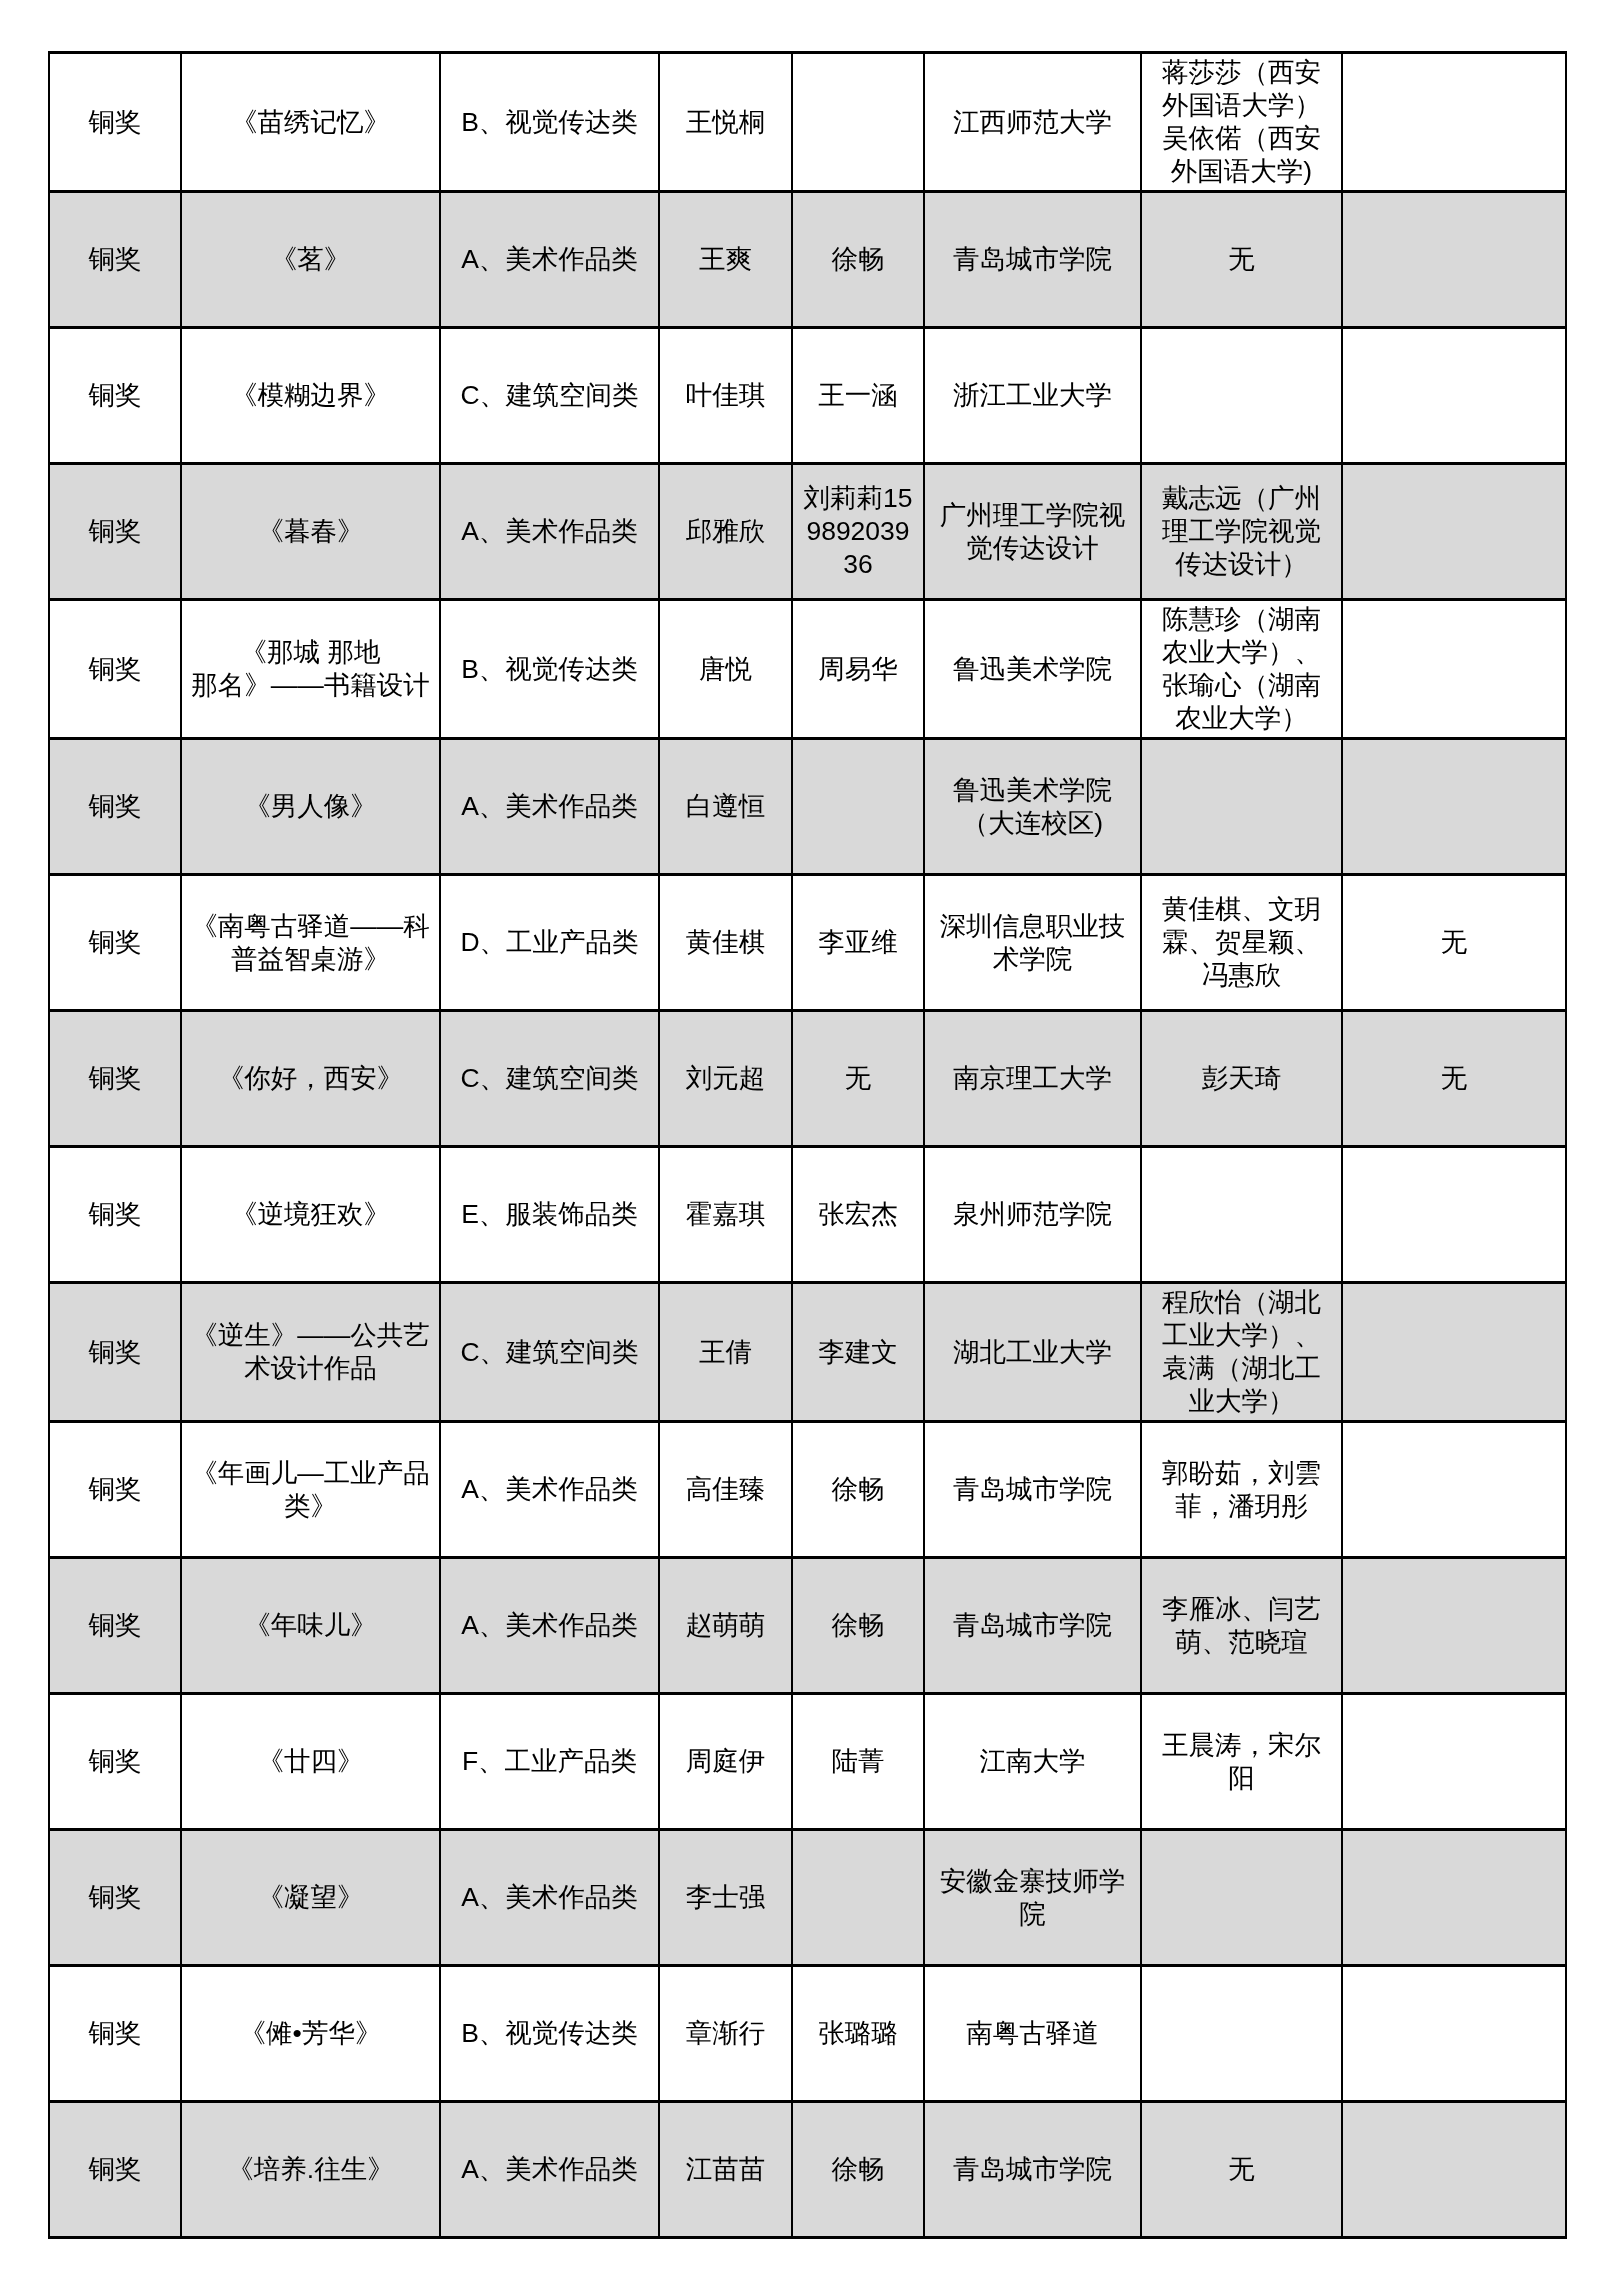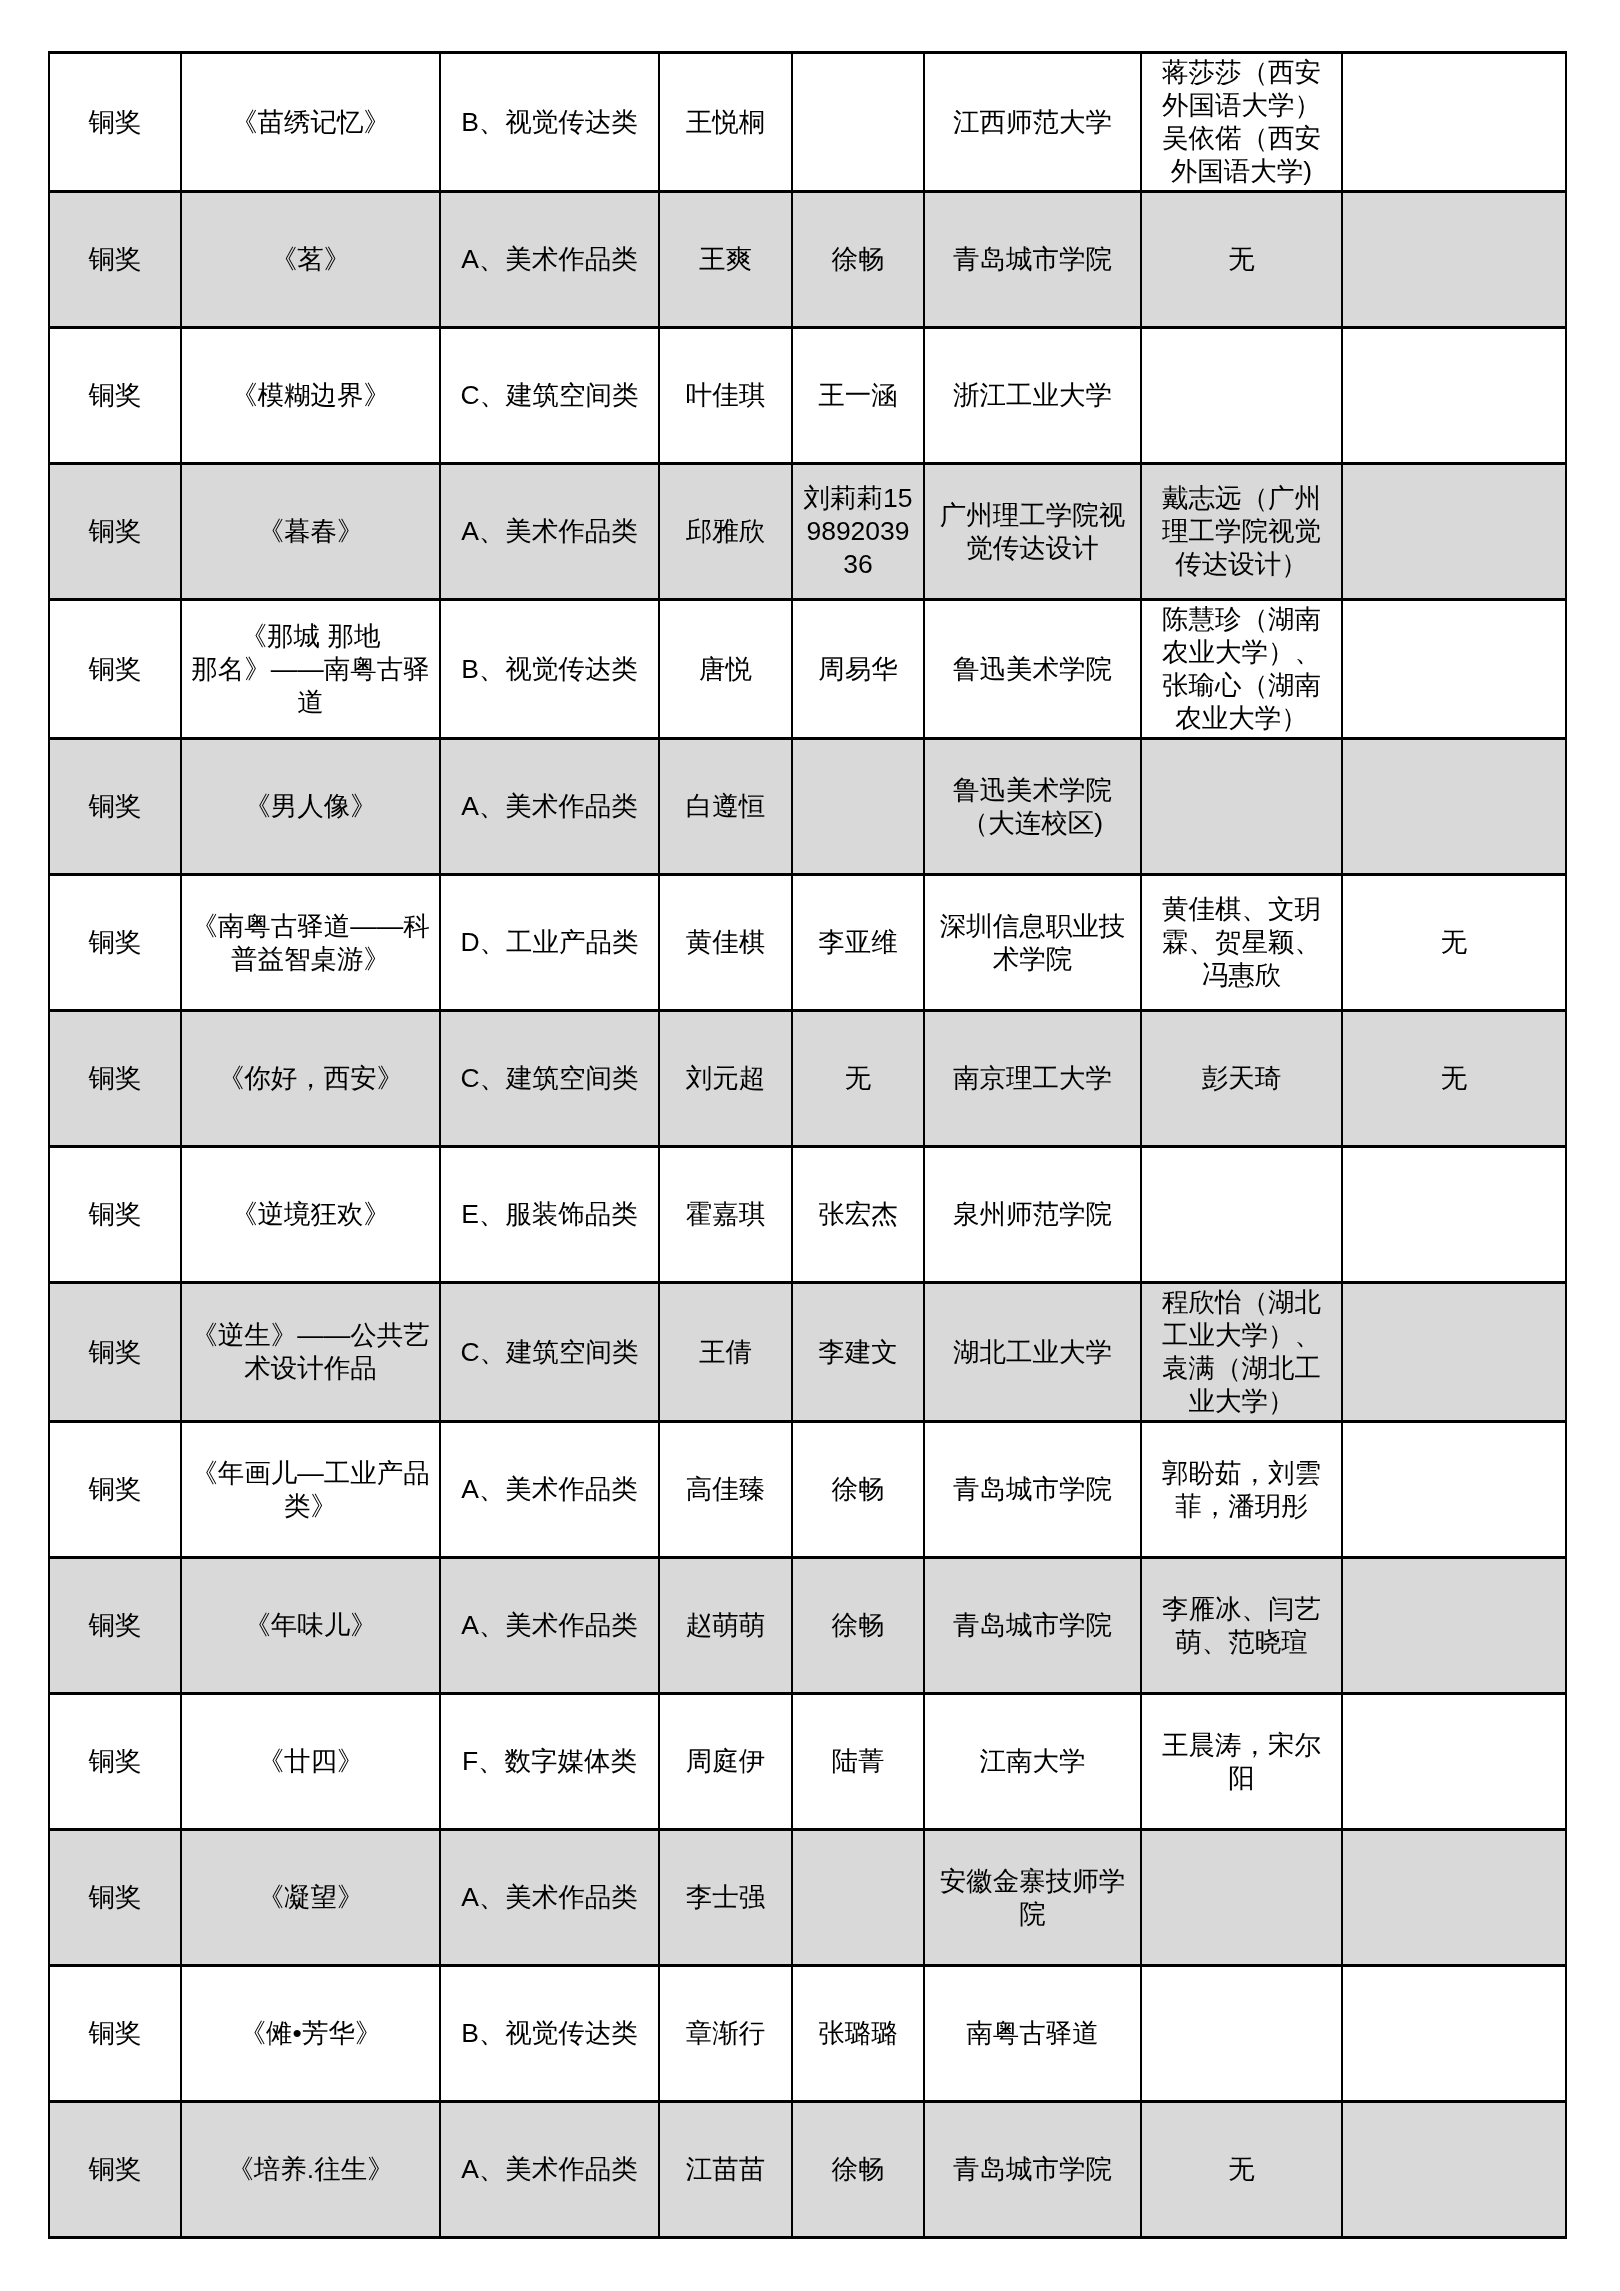--- a/index.html
+++ b/index.html
@@ -99,21 +99,21 @@
     <td>A、美术作品类</td>
     <td>邱雅欣</td>
     <td>刘莉莉15989203936</td>
     <td>广州理工学院视觉传达设计</td>
     <td>戴志远（广州理工学院视觉传达设计）</td>
     <td></td>
   </tr>
         <tr>
     <td>铜奖</td>
     <td>《那城 那地
-那名》——南粤古驿道</td>
+那名》——书籍设计</td>
     <td>B、视觉传达类</td>
     <td>唐悦</td>
     <td>周易华</td>
     <td>鲁迅美术学院</td>
     <td>陈慧珍（湖南农业大学）、张瑜心（湖南农业大学）</td>
     <td></td>
   </tr>
         <tr class="shaded">
     <td>铜奖</td>
     <td>《男人像》</td>
@@ -180,21 +180,21 @@
     <td>A、美术作品类</td>
     <td>赵萌萌</td>
     <td>徐畅</td>
     <td>青岛城市学院</td>
     <td>李雁冰、闫艺萌、范晓瑄</td>
     <td></td>
   </tr>
         <tr>
     <td>铜奖</td>
     <td>《廿四》</td>
-    <td>F、数字媒体类</td>
+    <td>F、工业产品类</td>
     <td>周庭伊</td>
     <td>陆菁</td>
     <td>江南大学</td>
     <td>王晨涛，宋尔阳</td>
     <td></td>
   </tr>
         <tr class="shaded">
     <td>铜奖</td>
     <td>《凝望》</td>
     <td>A、美术作品类</td>

